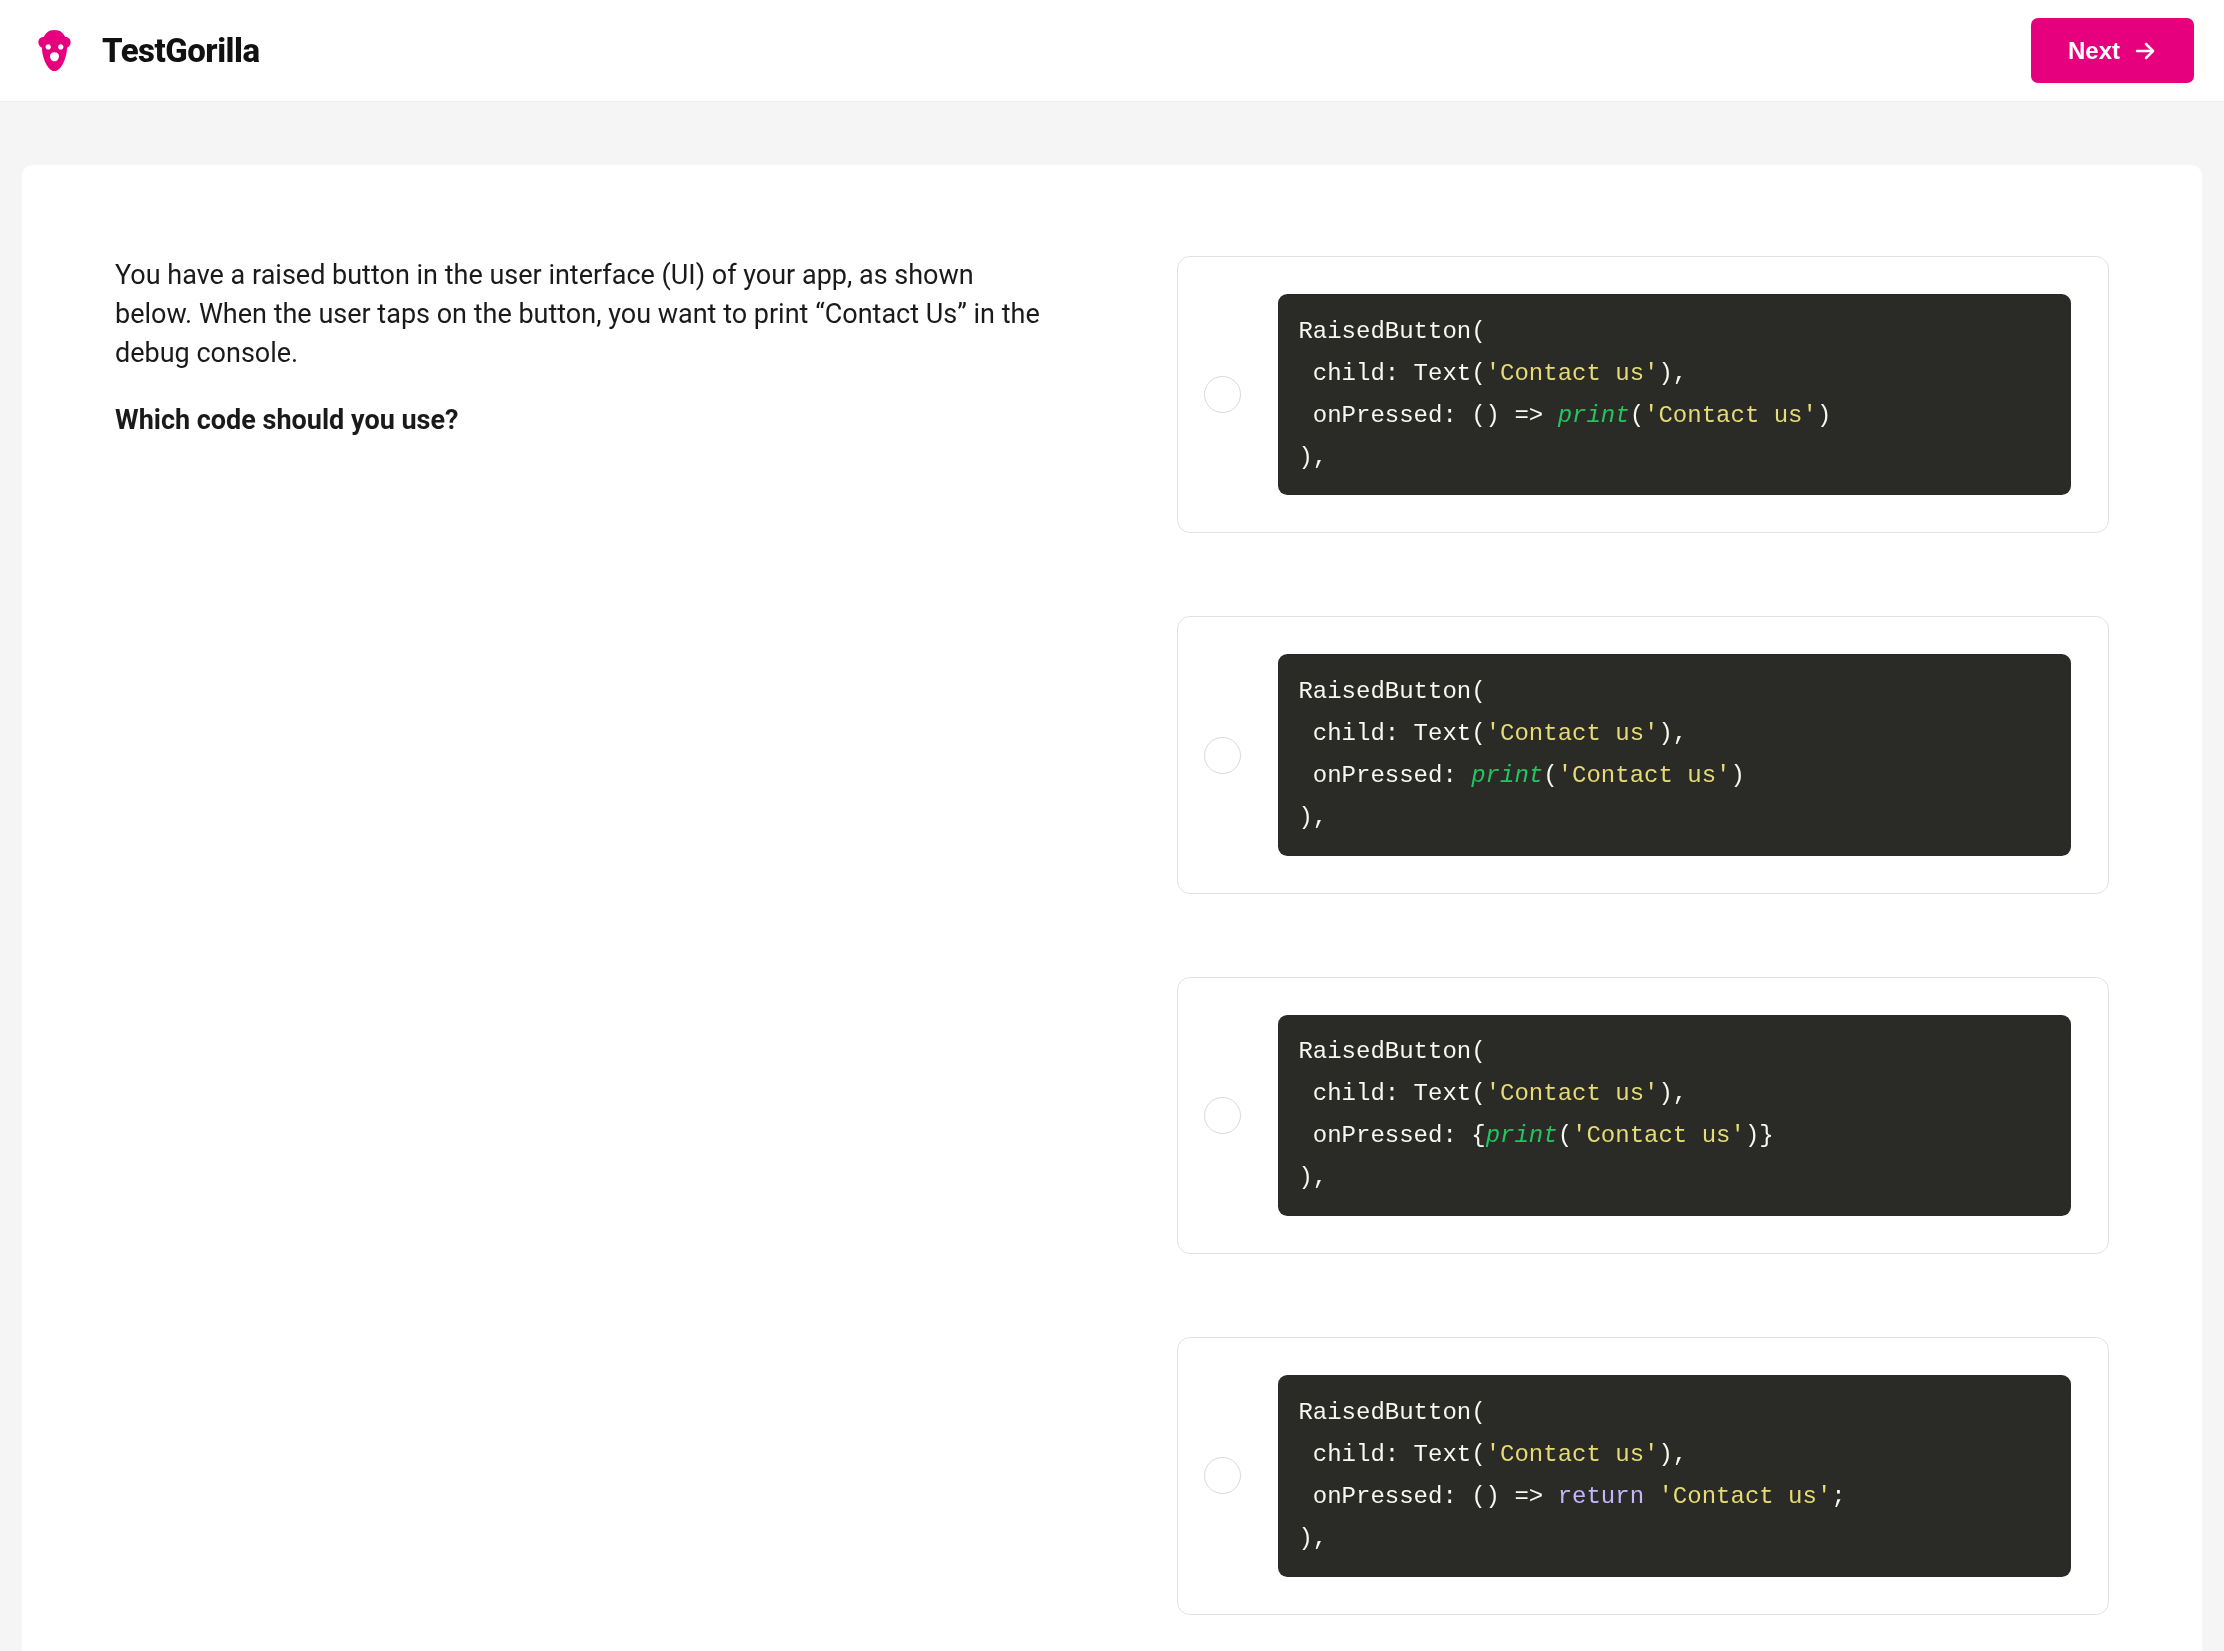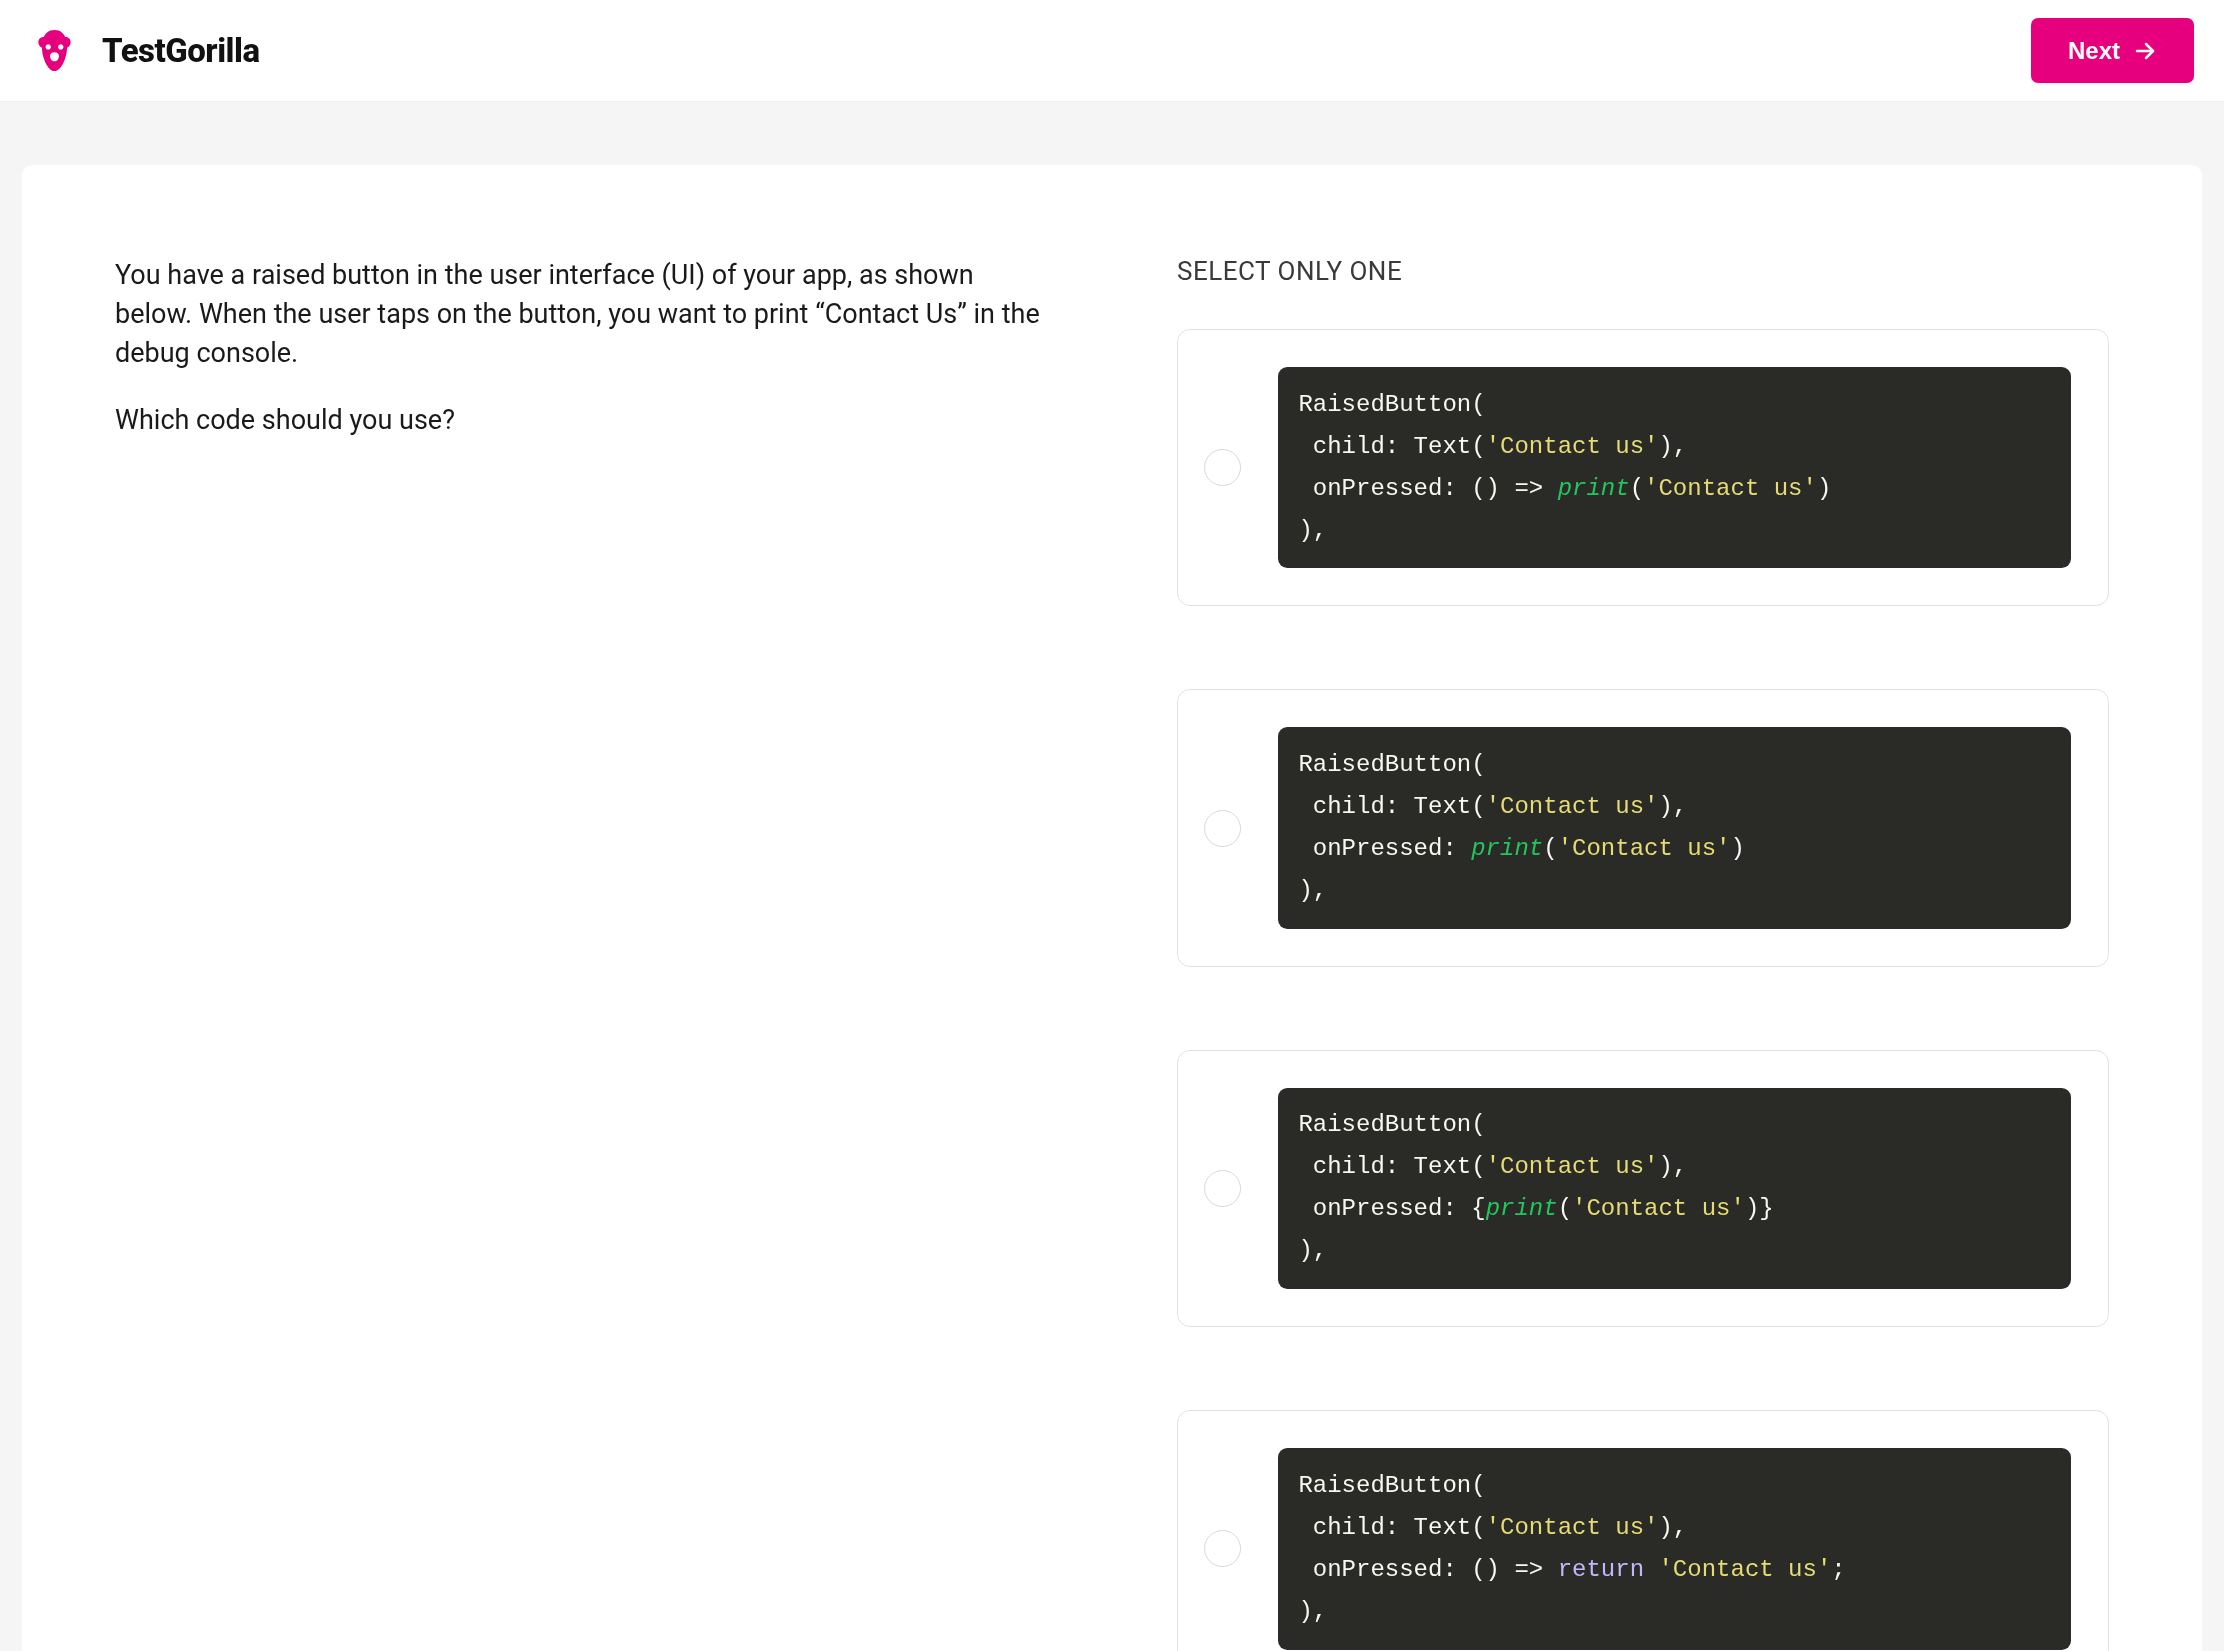--- a/index.html
+++ b/index.html
@@ -57,21 +57,21 @@
     padding: 91px 93px 65px;
     display: grid;
     grid-template-columns: 1fr 1fr;
     gap: 130px;
   }
   .left {
     font-size: 27px;
     line-height: 1.45;
   }
   .q-text { margin-bottom: 28px; }
-  .q-prompt { font-weight: 400; margin-bottom: 46px; }
+  .q-prompt { font-weight: 700; margin-bottom: 46px; }
   .image-box {
     background: #f3f3f3;
     border-radius: 5.6px;
     height: 186px;
     position: relative;
     display: flex;
     align-items: center;
     justify-content: center;
   }
   .contact-btn {
@@ -152,21 +152,20 @@
 </div>
 
 <div class="page">
   <div class="card">
     <div class="left">
       <p class="q-text">You have a raised button in the user interface (UI) of your app, as shown below. When the user taps on the button, you want to print “Contact Us” in the debug console.</p>
       <p class="q-prompt">Which code should you use?</p>
     </div>
 
     <div class="right">
-      <div class="right-heading">SELECT ONLY ONE</div>
       <div id="options-container">
           <div class="option">
             <div class="radio"></div>
             <div class="code-block">RaisedButton(
  child: Text(<span class="tok-str">'Contact us'</span>),
  onPressed: () =&gt; <span class="tok-fn">print</span>(<span class="tok-str">'Contact us'</span>)
 ),</div>
           </div>
           <div class="option">
             <div class="radio"></div>

